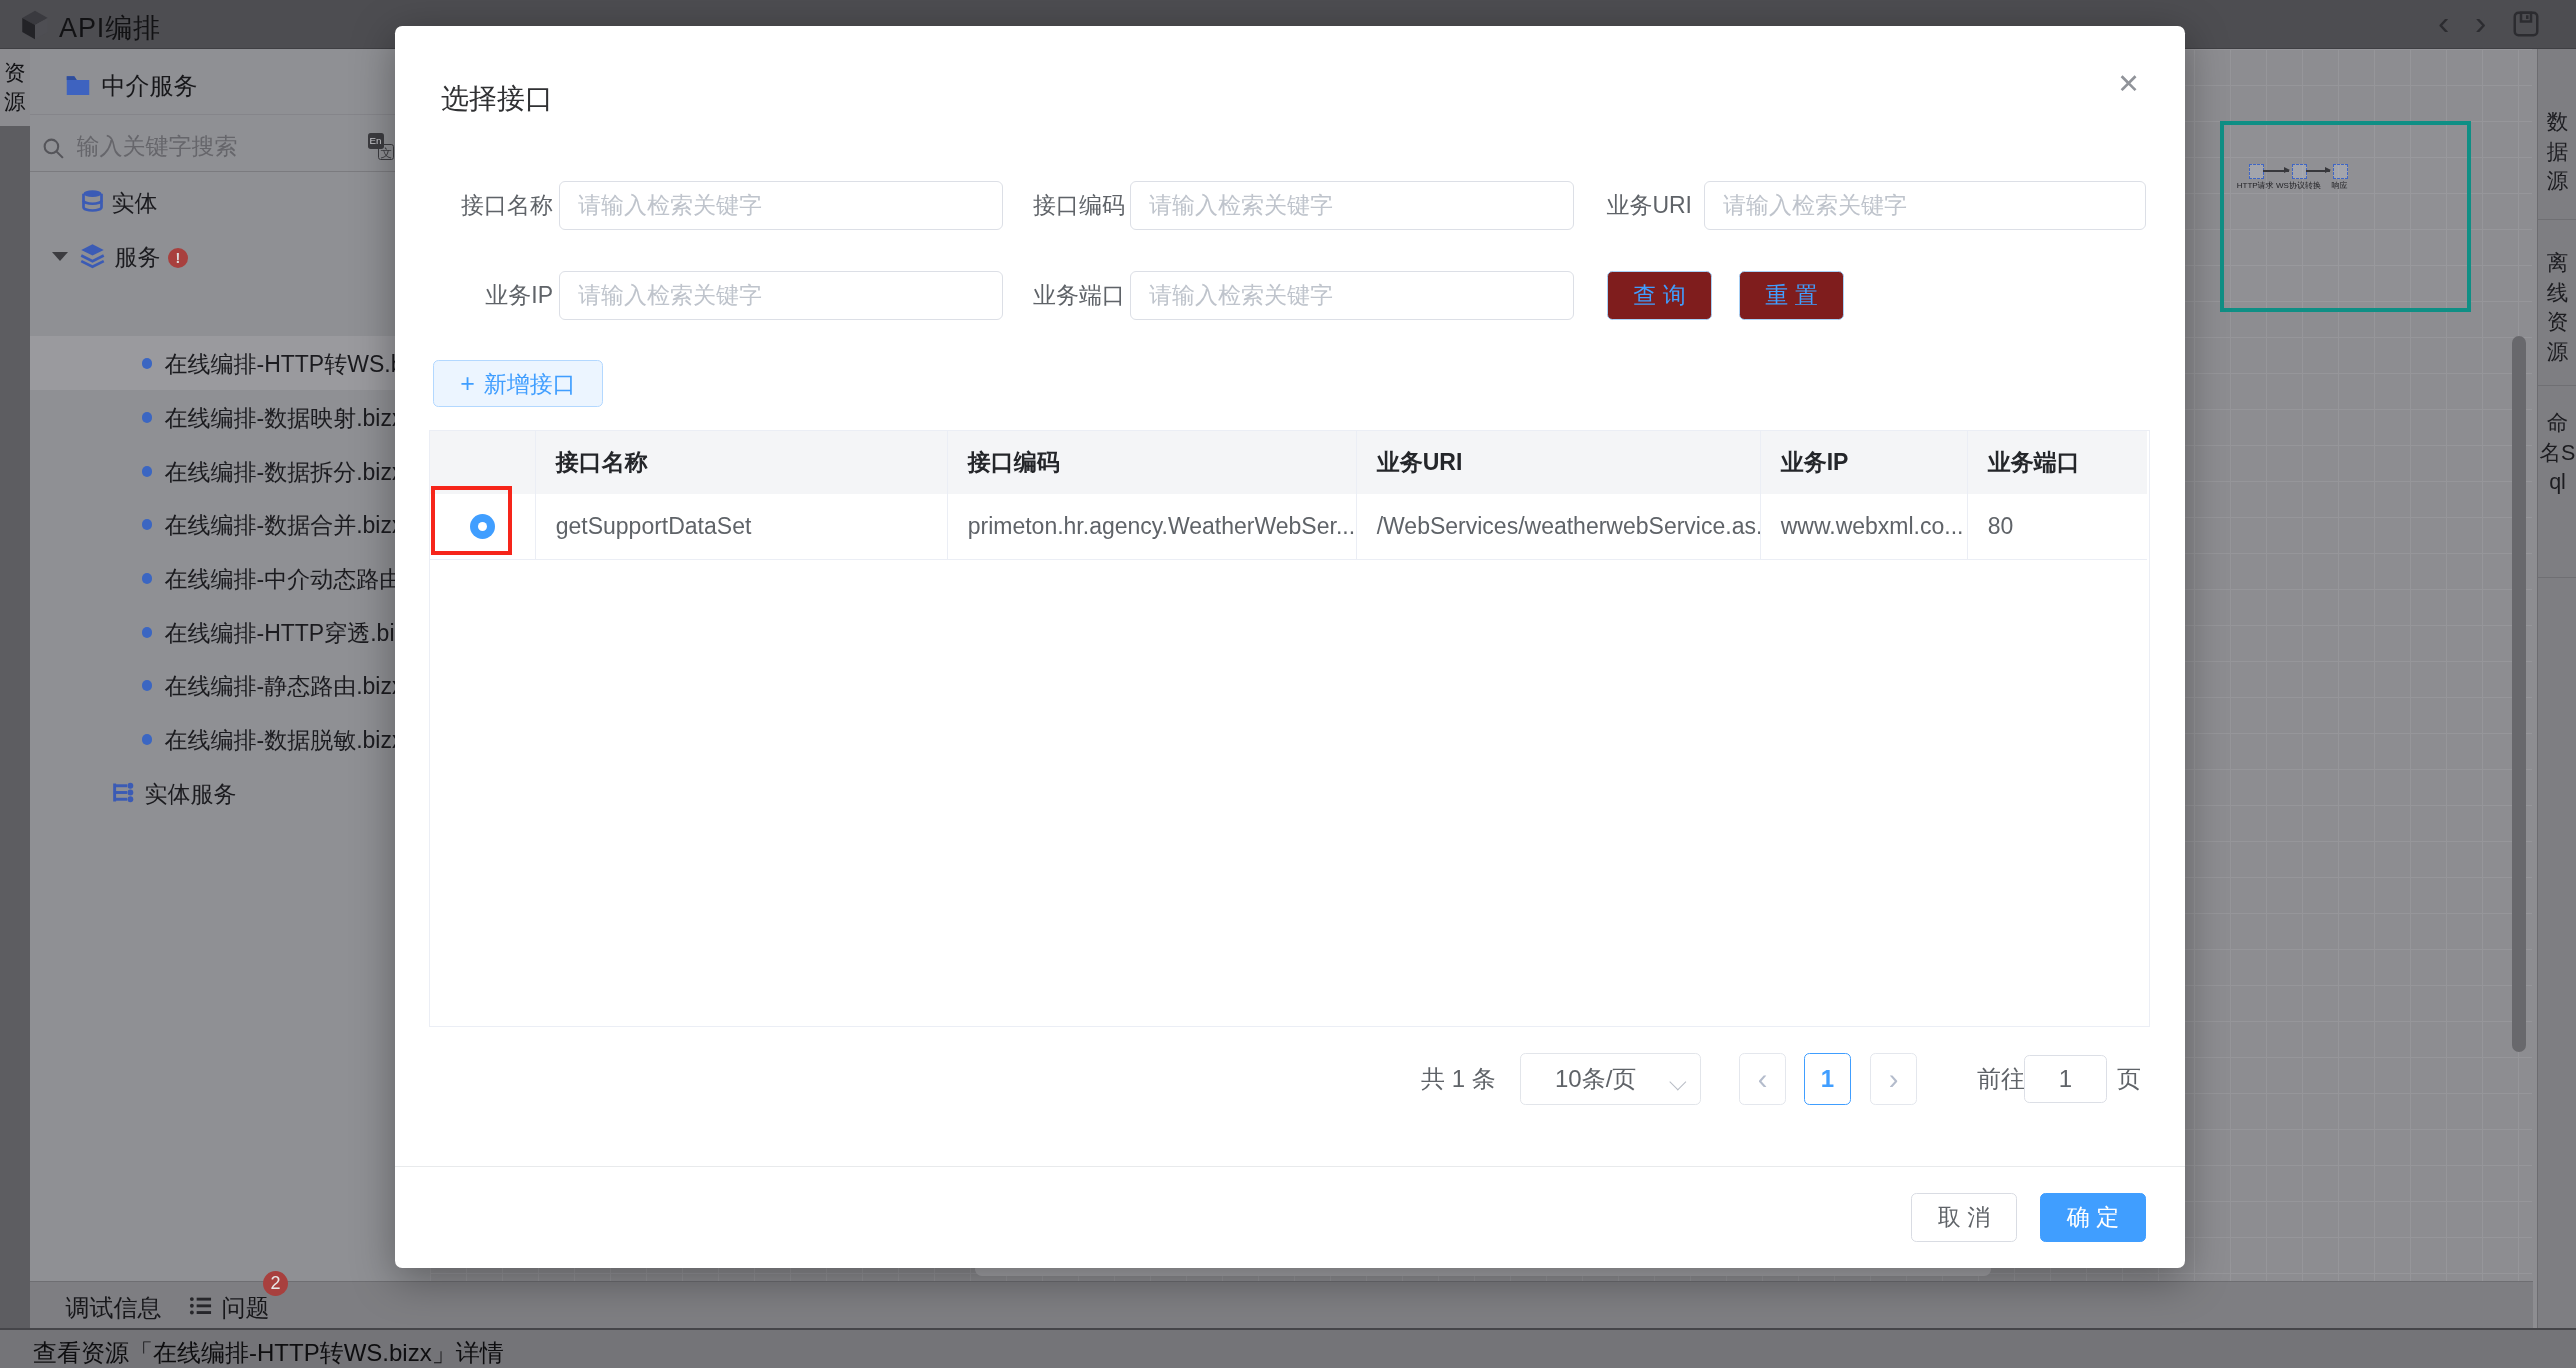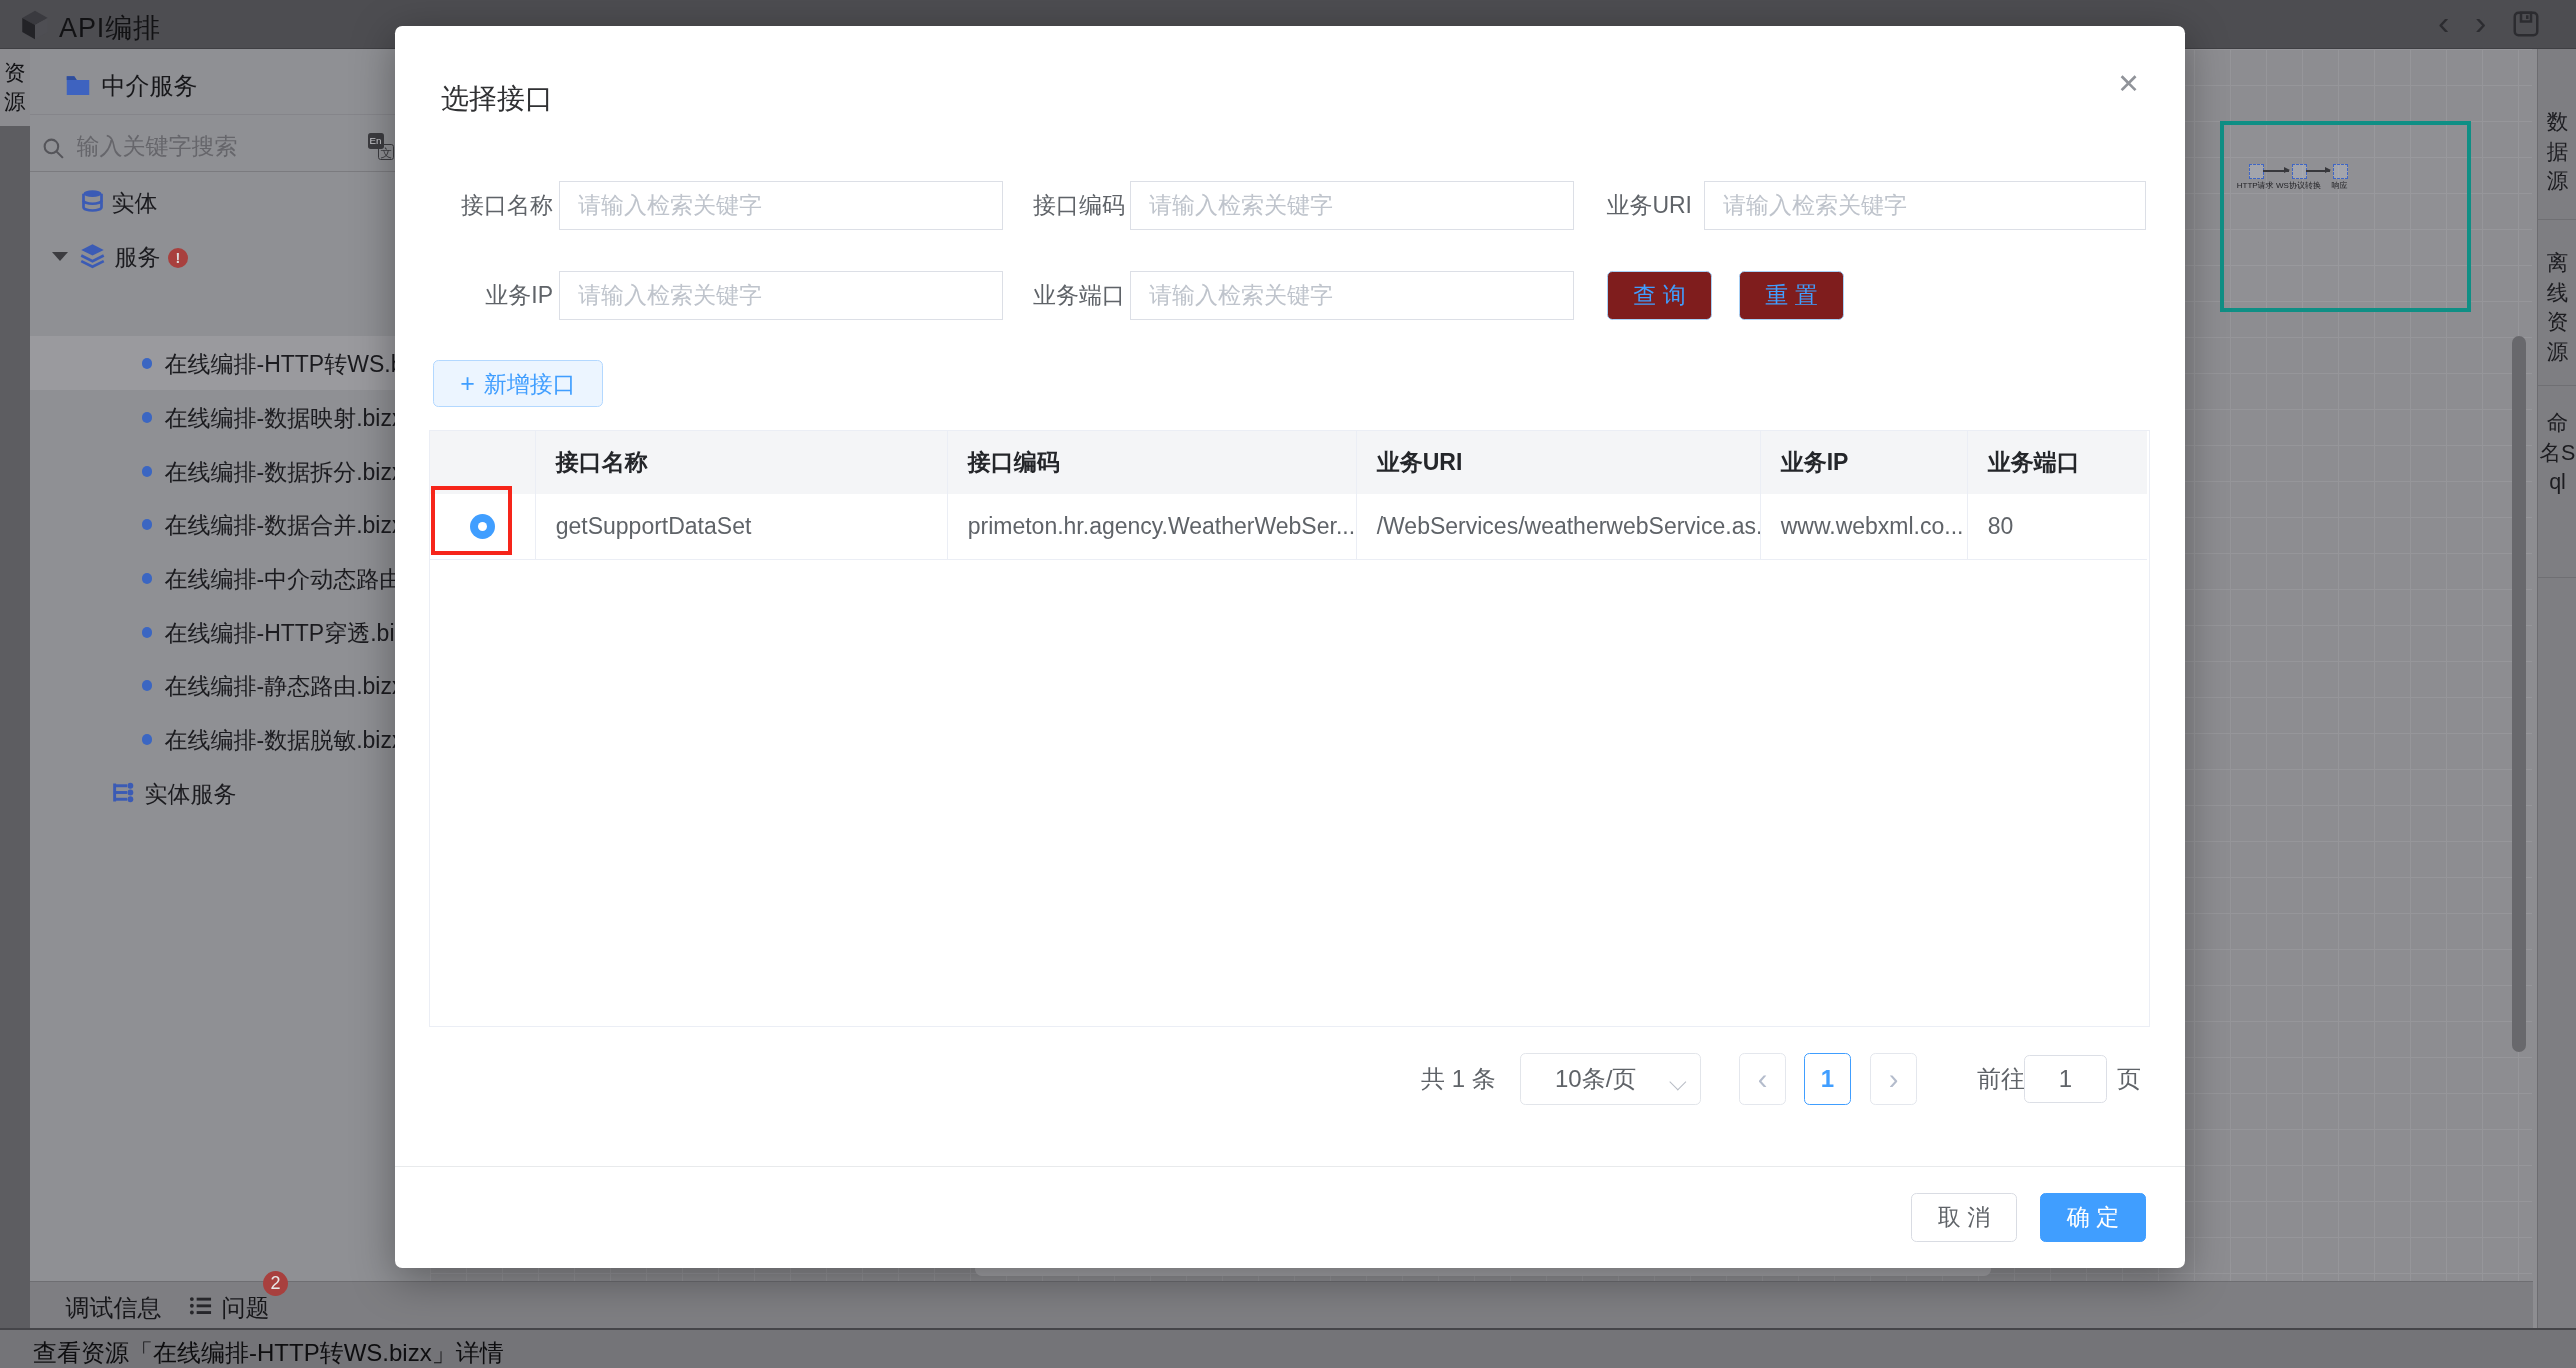--- a/index.html
+++ b/index.html
@@ -47,21 +47,21 @@
     color:#e8e8e8;font-size:18px;text-align:center;line-height:25px;z-index:3;}
   .status-bar{left:0;top:1328px;width:2576px;height:40px;background:#747478;border-top:2.7px solid #454549;z-index:1;}
   .status-text{position:absolute;left:33px;top:7.2px;font-size:24px;color:#0e0e10;}
   
   .modal{left:395px;top:26px;width:1790px;height:1242px;background:#fff;border-radius:7.2px;
     box-shadow:0 10.7px 43px rgba(0,0,0,0.35);z-index:10;}
   .m-title{position:absolute;left:46px;top:54px;font-size:28px;color:#303133;}
   .m-close{position:absolute;left:1714px;top:39px;width:39px;height:39px;font-size:27px;color:#909399;
     text-align:center;line-height:39px;cursor:pointer;}
   .f-label{position:absolute;height:49px;line-height:49px;font-size:23px;color:#5f6368;text-align:right;}
-  .f-input{position:absolute;height:49px;border:0.9px solid #dcdfe6;border-radius:0;box-sizing:border-box;
+  .f-input{position:absolute;height:49px;border:0.9px solid #dcdfe6;border-radius:6px;box-sizing:border-box;
     font-size:23px;color:#303133;padding:0 18px;font-family:inherit;outline:none;width:100%;}
   .f-input::placeholder{color:#bfc4cc;}
   .btn{position:absolute;border-radius:5.4px;font-size:23px;text-align:center;cursor:pointer;box-sizing:border-box;}
   .btn-plain{background:#7f1d1d;border:0.9px solid #a9d1f5;color:#409eff;line-height:47px;}
   .btn-add{background:#ecf5ff;border:0.9px solid #b3d8ff;color:#409eff;line-height:45px;}
   .btn-cancel{background:#fff;border:0.9px solid #d9dce3;color:#5f6368;line-height:47px;}
   .btn-primary{background:#409eff;border:0.9px solid #409eff;color:#fff;line-height:47px;}
   .tbl{position:absolute;left:34px;top:404px;width:1719px;height:595px;border:0.9px solid #ebeef5;}
   .tbl-head{position:absolute;left:0;top:0;width:1717px;height:63px;background:#f4f5f7;display:flex;}
   .tbl-row{position:absolute;left:0;top:63px;width:1717px;height:65px;display:flex;border-bottom:0.9px solid #ebeef5;background:#fff;}

